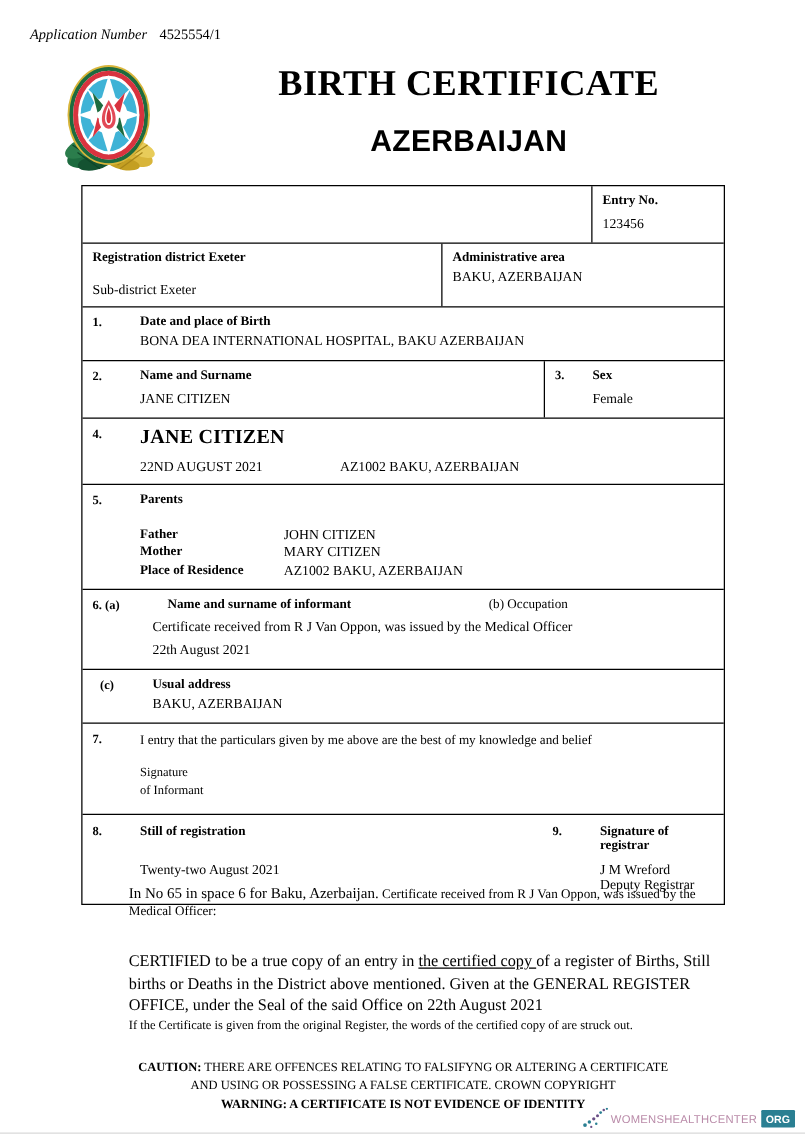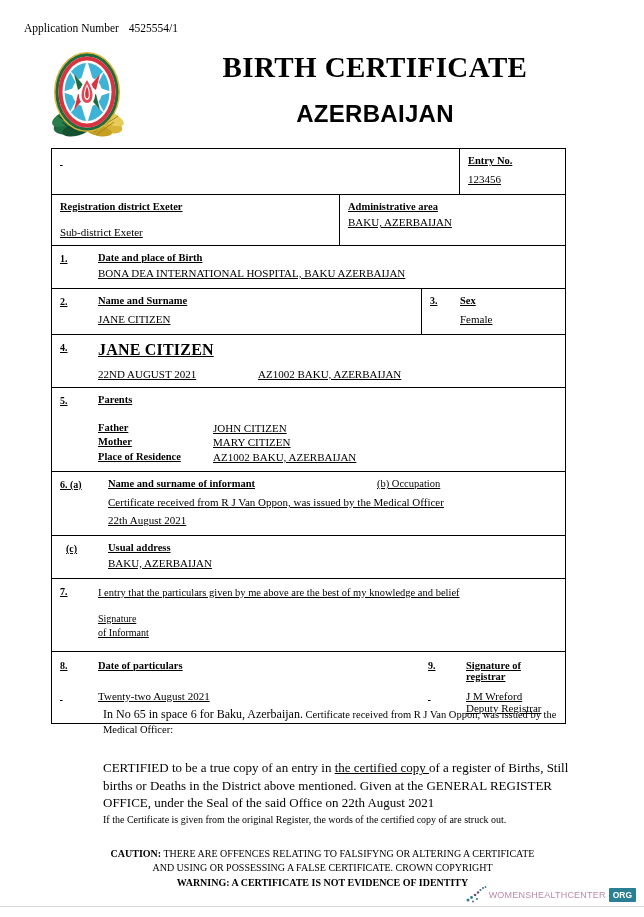--- a/index.html
+++ b/index.html
@@ -18,20 +18,21 @@
 
   
   .app-number {
     position: absolute;
     left: 24px;
     top: 22px;
     font-size: 11.5px;
     white-space: nowrap;
   }
   .app-number .lbl {
+    font-style: italic;
   }
   .app-number .val {
     font-style: normal;
     margin-left: 10px;
   }
 
   .emblem {
     position: absolute;
     left: 44px;
     top: 48px;
@@ -57,27 +58,26 @@
     font-family: "Liberation Sans", sans-serif;
     font-weight: bold;
     font-size: 24px;
     letter-spacing: 0.3px;
     margin-top: 16px;
   }
 
   
   .cert-table {
     position: absolute;
-    left: 51px;
+    left: 65px;
     top: 148px;
     width: 515px;
     border: 1px solid #000;
     box-sizing: border-box;
     font-size: 10.5px;
-    text-decoration: underline;
   }
   .row {
     display: flex;
     border-bottom: 1px solid #000;
     box-sizing: border-box;
   }
   .row:last-child { border-bottom: none; }
 
   .cell {
     box-sizing: border-box;
@@ -139,21 +139,21 @@
   .p-line .k {
     width: 115px;
     flex: 0 0 115px;
     font-weight: bold;
     font-size: 10.5px;
   }
   .p-line .v { font-size: 11px; }
 
   
   .hdr-split { display: flex; }
-  .hdr-split .left-h { flex: 1 1 auto; }
+  .hdr-split .left-h { flex: 1 1 auto; margin-left: 12px; }
   .hdr-split .right-h {
     width: 180px;
     flex: 0 0 180px;
     font-weight: normal;
     font-size: 10.5px;
   }
 
   
   .sec7 { min-height: 72px; }
   .sec7-text { font-size: 10.5px; padding-top: 2px; }
@@ -442,21 +442,21 @@
           <div>of Informant</div>
         </div>
       </div>
     </div>
   </div>
 
   <div class="row">
     <div class="cell" style="width:100%;padding-top:8px;padding-bottom:9px;">
       <div class="r89">
         <div class="n">8.</div>
-        <div class="c1 lbl-bold">Date of particulars</div>
+        <div class="c1 lbl-bold">Still of registration</div>
         <div class="n2">9.</div>
         <div class="c2 lbl-bold">Signature of registrar</div>
       </div>
       <div class="r89" style="margin-top:8px;">
         <div class="n">&nbsp;</div>
         <div class="c1" style="font-size:11px;">Twenty-two  August 2021</div>
         <div class="n2">&nbsp;</div>
         <div class="c2" style="font-size:11px;">J M Wreford Deputy Registrar</div>
       </div>
     </div>

